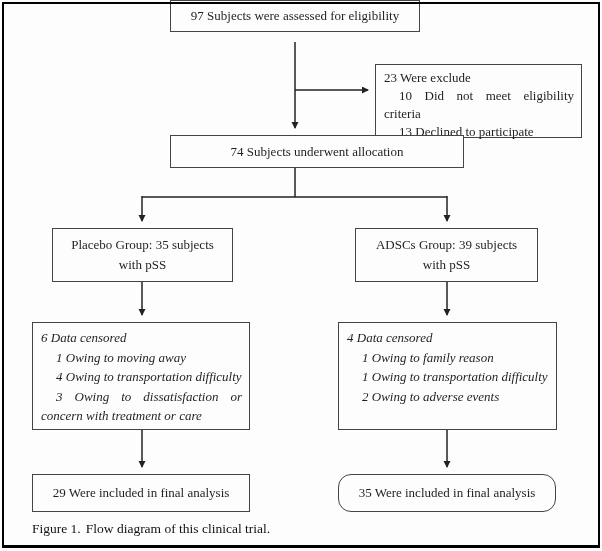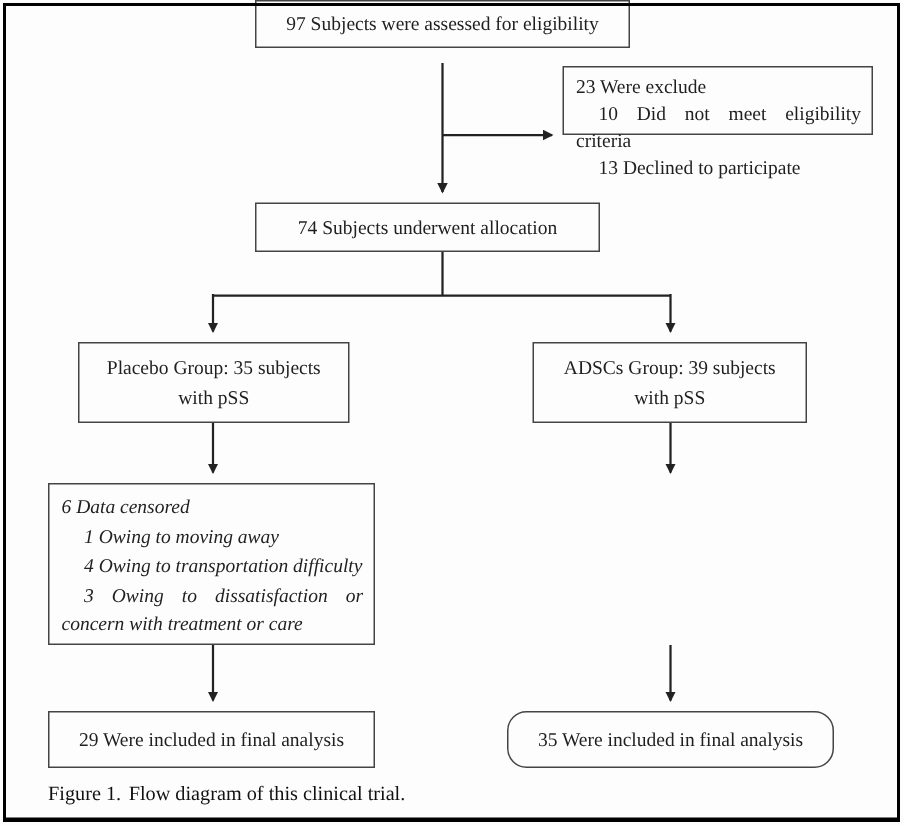--- a/index.html
+++ b/index.html
@@ -89,47 +89,53 @@
     <line x1="142" y1="282" x2="142" y2="315" stroke="#222222" stroke-width="1.5" marker-end="url(#arrow)"></line>
     <line x1="447" y1="282" x2="447" y2="315" stroke="#222222" stroke-width="1.5" marker-end="url(#arrow)"></line>
     <line x1="142" y1="430" x2="142" y2="467" stroke="#222222" stroke-width="1.5" marker-end="url(#arrow)"></line>
     <line x1="447" y1="430" x2="447" y2="467" stroke="#222222" stroke-width="1.5" marker-end="url(#arrow)"></line>
   </svg>
 
   <div class="box center" style="left:170px; top:0; width:250px; height:32px;">
     <span>97 Subjects were assessed for eligibility</span>
   </div>
 
-  <div class="box list" style="left:375px; top:44px; width:207px; height:46px;">
+  <div class="box list" style="left:375px; top:64px; width:207px; height:74px;">
     <div class="line title-line">23 Were exclude</div>
     <div class="line reason">10 Did not meet eligibility criteria</div>
     <div class="line reason">13 Declined to participate</div>
   </div>
 
-  <div class="box center" style="left:170px; top:135px; width:230px; height:33px;">
+  <div class="box center" style="left:170px; top:135px; width:294px; height:33px;">
     <span>74 Subjects underwent allocation</span>
   </div>
 
   <div class="box center2" style="left:52px; top:228px; width:181px; height:54px;">
     <span>Placebo Group: 35 subjects</span>
     <span>with pSS</span>
   </div>
 
   <div class="box center2" style="left:355px; top:228px; width:183px; height:54px;">
     <span>ADSCs Group: 39 subjects</span>
     <span>with pSS</span>
   </div>
 
   <div class="box list list5" style="left:32px; top:322px; width:218px; height:108px;">
     <div class="line title-line">6 Data censored</div>
     <div class="line reason">1 Owing to moving away</div>
     <div class="line reason">4 Owing to transportation difficulty</div>
     <div class="line reason">3 Owing to dissatisfaction or concern with treatment or care</div>
   </div>
 
+  <div class="box list list5" style="left:338px; top:322px; width:219px; height:108px;">
+    <div class="line title-line">4 Data censored</div>
+    <div class="line reason">1 Owing to family reason</div>
+    <div class="line reason">1 Owing to transportation difficulty</div>
+    <div class="line reason">2 Owing to adverse events</div>
+  </div>
 
   <div class="box center" style="left:32px; top:474px; width:218px; height:38px;">
     <span>29 Were included in final analysis</span>
   </div>
 
   <div class="box center" style="left:338px; top:474px; width:218px; height:38px;border-radius:13px;">
     <span>35 Were included in final analysis</span>
   </div>
 
   <div class="caption">

